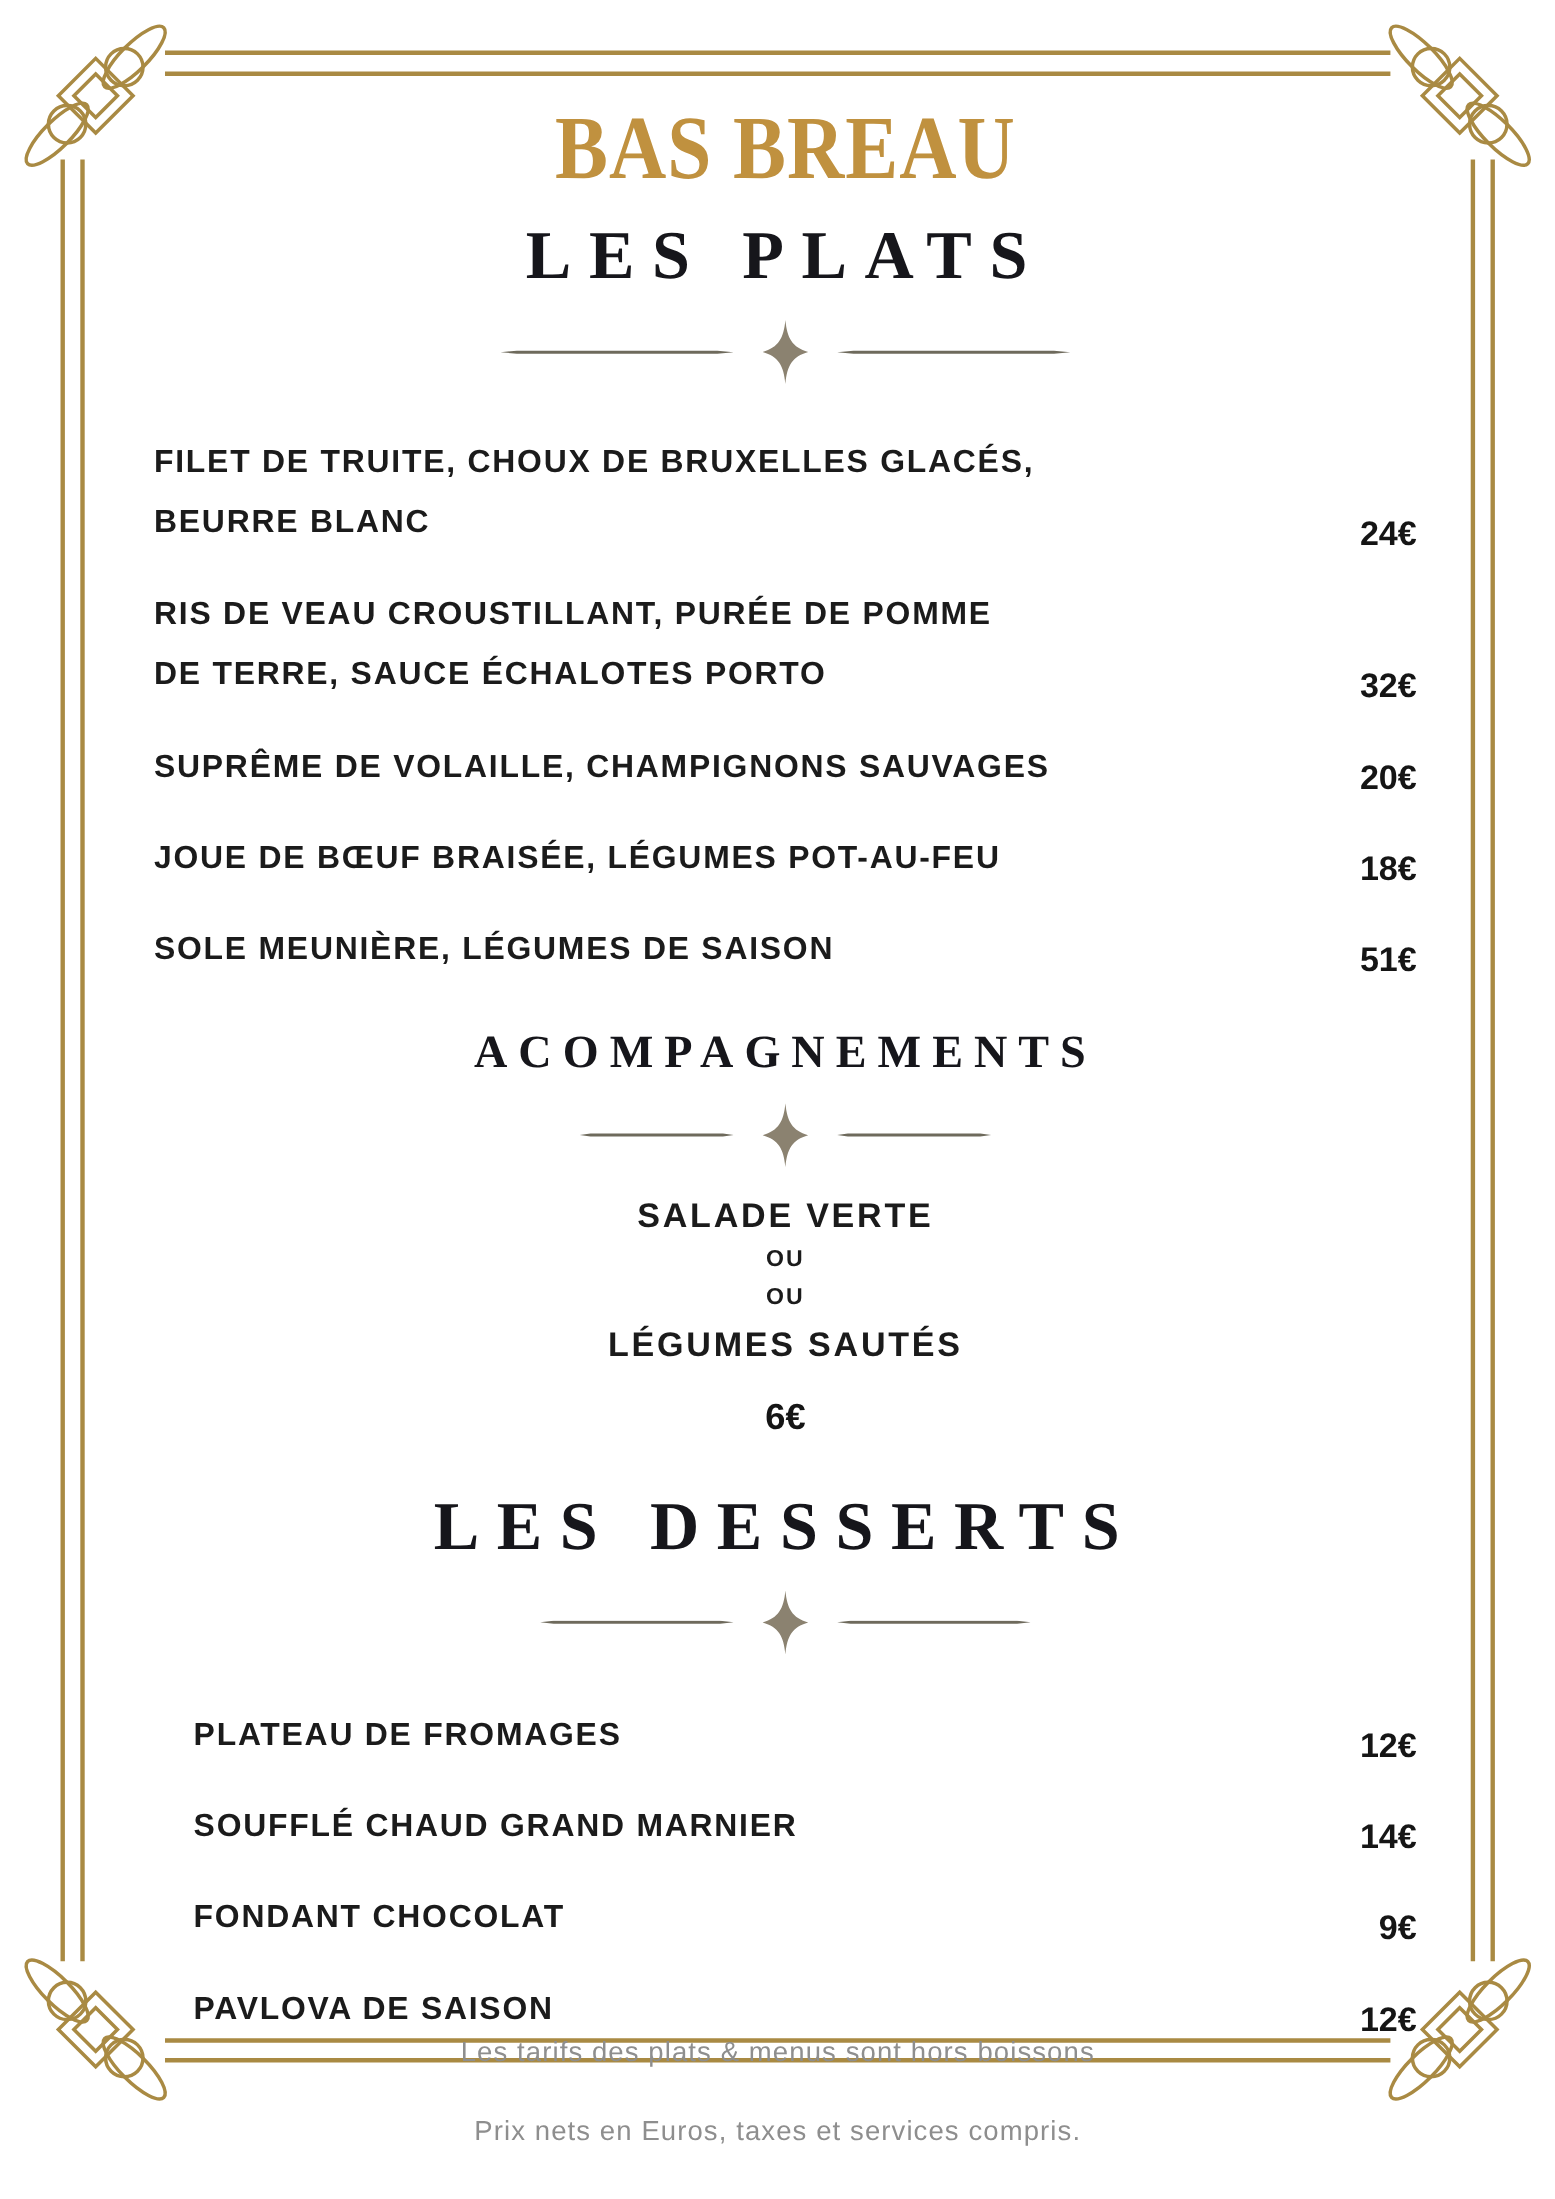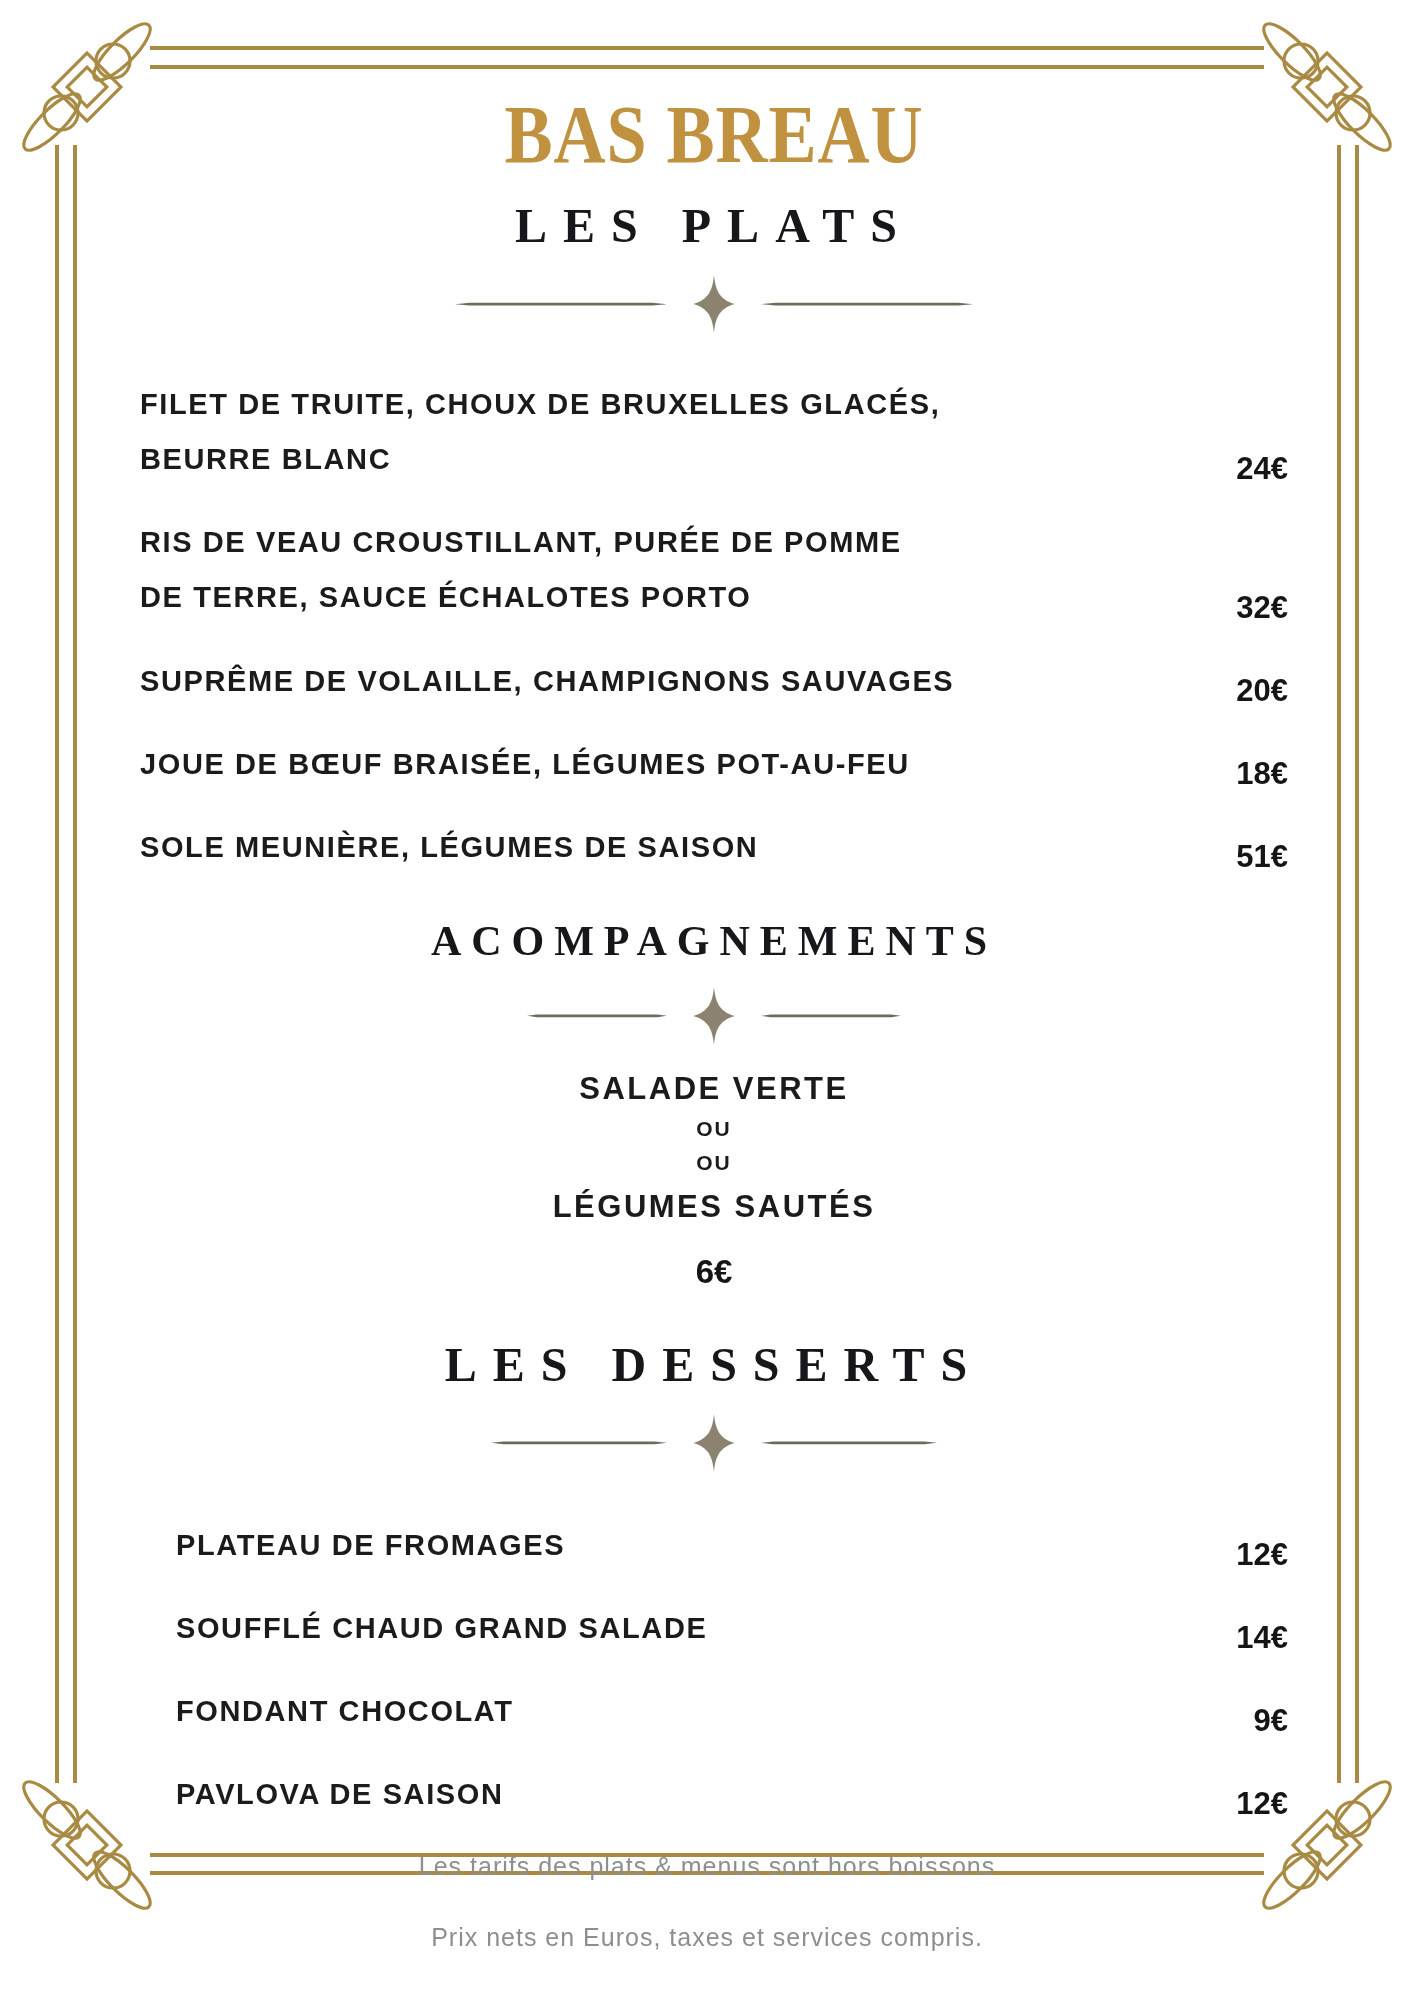--- a/index.html
+++ b/index.html
@@ -12,21 +12,21 @@
   .content { position:absolute; top:0; left:140px; width:1148px; text-align:center; }
 
   .title {
     margin:90px 0 0; font-family:"Liberation Serif", serif; font-weight:700;
     font-size:82px; line-height:1.1; color:#c0913f; letter-spacing:1px;
     transform:scaleX(.88);
   }
   .section-heading {
     margin:18px 0 0; font-family:"Liberation Serif", serif; font-weight:700; color:#16161b;
   }
-  .sh-lg { font-size:48px; letter-spacing:16px;text-align:center; }
+  .sh-lg { font-size:62px; letter-spacing:16px;text-align:center; }
   .sh-md { font-size:42px; letter-spacing:10px; margin-top:42px; }
 
   .divider { display:flex; align-items:center; justify-content:center; gap:26px; margin-top:22px; }
   .dl {
     height:4px; background:#6e6a5c;
     clip-path:polygon(0 50%, 7% 15%, 93% 15%, 100% 50%, 93% 85%, 7% 85%);
   }
   .dl-210 { width:212px; } .dl-140 { width:140px; } .dl-175 { width:176px; }
   .sparkle { width:42px; height:58px; fill:#8b8270; }
 
@@ -145,21 +145,21 @@
         </svg>
       <span class="dl dl-175"></span>
     </div>
 
     <div class="items desserts">
       <div class="menu-item">
         <div class="item-name">PLATEAU DE FROMAGES</div>
         <div class="item-price">12€</div>
       </div>
       <div class="menu-item">
-        <div class="item-name">SOUFFLÉ CHAUD GRAND SALADE</div>
+        <div class="item-name">SOUFFLÉ CHAUD GRAND MARNIER</div>
         <div class="item-price">14€</div>
       </div>
       <div class="menu-item">
         <div class="item-name">FONDANT CHOCOLAT</div>
         <div class="item-price">9€</div>
       </div>
       <div class="menu-item">
         <div class="item-name">PAVLOVA DE SAISON</div>
         <div class="item-price">12€</div>
       </div>

